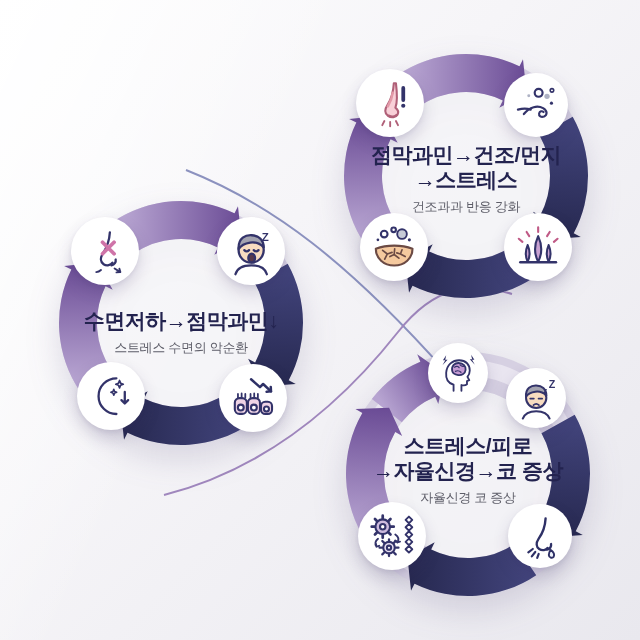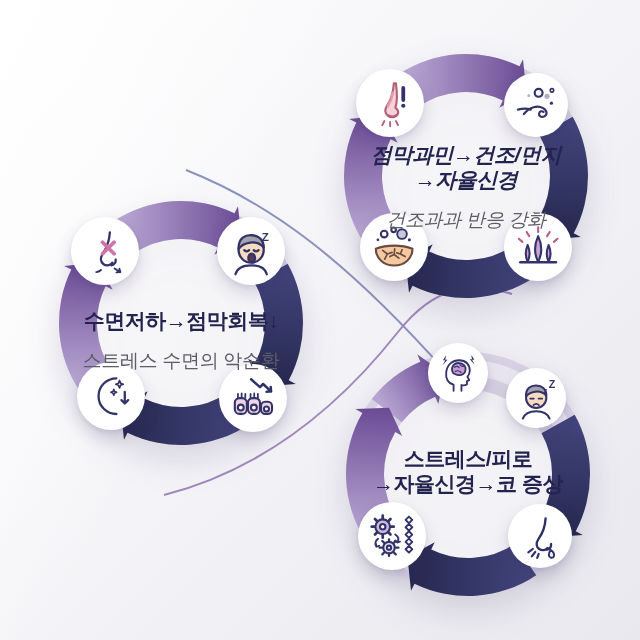--- a/index.html
+++ b/index.html
@@ -16,21 +16,21 @@
   .ring-svg{position:absolute;left:0;top:0;width:280px;height:280px;
     filter:drop-shadow(0 14px 16px rgba(70,60,110,.17));}
   .icon-circle{position:absolute;background:#ffffff;border-radius:50%;
     box-shadow:0 8px 16px rgba(60,50,100,.17),0 2px 4px rgba(60,50,100,.08);
     display:flex;align-items:center;justify-content:center;}
   .icon-circle svg{width:74%;height:74%;}
   .cycle-text{position:absolute;left:50%;transform:translateX(-50%);
     width:256px;text-align:center;}
   .cycle-title{font-weight:bold;font-size:21px;line-height:1.18;color:#23234f;
     letter-spacing:-0.5px;white-space:nowrap;}
-  .cycle-sub{margin-top:14px;font-size:19px;color:#5d5d68;letter-spacing:-0.3px;}
+  .cycle-sub{margin-top:5px;font-size:13px;color:#5d5d68;letter-spacing:-0.3px;}
 </style>
 </head>
 <body>
 
 <div class="stage">
 
   <svg class="connectors" viewBox="0 0 640 640" fill="none">
     <path d="M 186 170 C 272 204 348 262 446 372" stroke="#8c92bf" stroke-width="2"></path>
     <path d="M 164 495 C 262 470 338 408 398 332 C 436 284 472 282 512 294" stroke="#a087bd" stroke-width="2"></path>
   </svg>
@@ -104,21 +104,21 @@
         <rect x="31.5" y="27.5" width="10.5" height="11.5" rx="4" fill="#efd4e6"></rect>
         <circle cx="12.2" cy="33" r="2.8" fill="#ffffff"></circle>
         <circle cx="24.7" cy="33" r="2.8" fill="#ffffff"></circle>
         <circle cx="36.7" cy="34.3" r="2.4" fill="#ffffff"></circle>
       </svg>
     </div>
 
     <div class="cycle-text" style="top:101px;">
       <div class="cycle-title">
         <br>
-        <span>수면저하→점막회복↓</span>
+        <span>수면저하→점막과민↓</span>
       </div>
       <div class="cycle-sub">스트레스 수면의 악순환</div>
     </div>
   </section>
 
   <section class="cycle cycle-tr">
     <svg class="ring-svg" viewBox="0 0 280 280" fill="none">
       <circle cx="140" cy="140" r="103" stroke="#d6d0e2" stroke-width="38"></circle>
       <circle cx="140" cy="140" r="106" stroke="#e9e5f0" stroke-width="16"></circle>
       <circle cx="140" cy="140" r="84" fill="rgba(255,255,255,0.65)"></circle>
@@ -184,24 +184,24 @@
     <div class="icon-circle" style="left:178px;top:177px;width:68px;height:68px;">
       <svg viewBox="0 0 48 48" fill="none" stroke="#33336a" stroke-width="2" stroke-linecap="round" stroke-linejoin="round">
         <path d="M7 38.5 L41 38.5" stroke-width="2.4"></path>
         <path d="M24 13.5 C20.5 21 19.5 29 24 38 C28.5 29 27.5 21 24 13.5 Z" fill="#c9a2d2"></path>
         <path d="M14 22 C11.8 27 11.5 32.5 14 38 C16.5 32.5 16.2 27 14 22 Z" fill="#c9a2d2"></path>
         <path d="M34 22 C31.8 27 31.5 32.5 34 38 C36.5 32.5 36.2 27 34 22 Z" fill="#c9a2d2"></path>
         <path d="M24 9.5 L24 5 M15.5 13.5 L13 9.5 M32.5 13.5 L35 9.5 M9 19 L5.5 16 M39 19 L42.5 16" stroke="#c05a86" stroke-width="2"></path>
       </svg>
     </div>
 
-    <div class="cycle-text" style="top:107px;font-style:italic;">
+    <div class="cycle-text" style="top:107px;">
       <div class="cycle-title">
         <span>점막과민→건조/먼지</span><br>
-        <span>→자율신경</span>
+        <span>→스트레스</span>
       </div>
       <div class="cycle-sub">건조과과 반응 강화</div>
     </div>
   </section>
 
   <section class="cycle cycle-br">
     <svg class="ring-svg" viewBox="0 0 280 280" fill="none">
       <circle cx="140" cy="140" r="103" stroke="#d6d0e2" stroke-width="38"></circle>
       <circle cx="140" cy="140" r="106" stroke="#e9e5f0" stroke-width="16"></circle>
       <circle cx="140" cy="140" r="84" fill="rgba(255,255,255,0.65)"></circle>
@@ -267,21 +267,22 @@
 
     <div class="icon-circle" style="left:180px;top:170px;width:64px;height:64px;">
       <svg viewBox="0 0 48 48" fill="none" stroke="#2e3066" stroke-width="2.4" stroke-linecap="round" stroke-linejoin="round">
         <path d="M30 6.5 C29.5 15.5 27 21.5 23 27 C20 31.5 20.5 35.5 23.5 37.5 C26.5 39.5 30.5 38.8 32 36.5"></path>
         <path d="M31.5 38 C34.5 37.5 36 35 35.5 32.5"></path>
         <path d="M35 38.5 C32.5 42.5 32.8 45.5 35.3 46.3 C38 47 39.3 44.6 38.3 42 C37.7 40.6 36.5 39.3 35 38.5 Z" fill="#eef2fb" stroke-width="2"></path>
         <path d="M17 37.5 L12.5 41 M19.5 40.5 L16 45 M23 42.5 L21.5 46.5" stroke-width="2.2"></path>
       </svg>
     </div>
 
-    <div class="cycle-text" style="top:113px;">
+    <div class="cycle-text" style="top:100px;">
       <div class="cycle-title">
         <span>스트레스/피로</span><br>
         <span>→자율신경→코 증상</span>
       </div>
+      <div class="cycle-sub">자율신경 코 증상</div>
     </div>
   </section>
 
 </div>
 
 </body></html>

